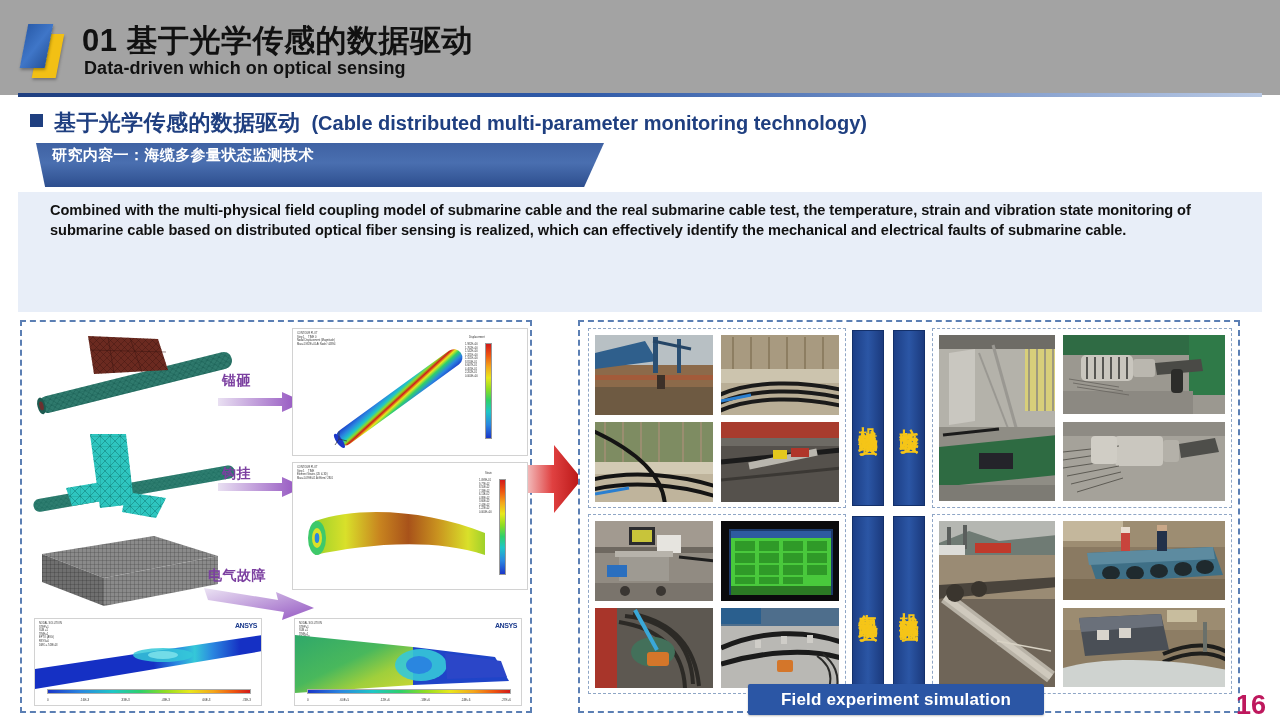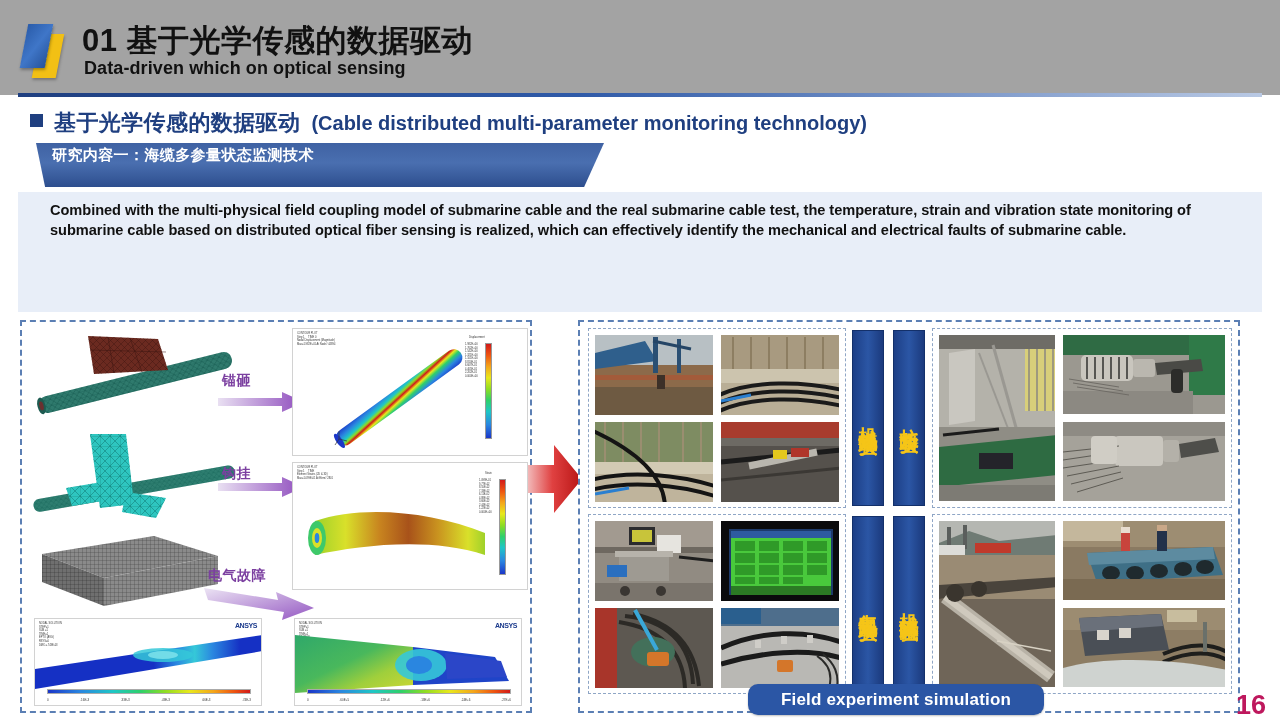--- a/index.html
+++ b/index.html
@@ -184,21 +184,21 @@
     font-size: 19px; font-weight: bold;
     letter-spacing: 2px;
     writing-mode: vertical-rl;
     text-orientation: upright;
     display: flex; align-items: center; justify-content: center;
     line-height: 1.06;
     border: 1px solid #13306a;
   }
   .field-banner {
     position: absolute; left: 748px; top: 684px; width: 296px; height: 31px;
-    background: #2b56a5; border-radius: 10px;
+    background: #2b56a5; border-radius: 2px;
     color: #ffffff; font-size: 17px; font-weight: bold;
     display: flex; align-items: center; justify-content: center;
     letter-spacing: .2px;
     box-shadow: 0 1px 2px rgba(0,0,0,.25);
     z-index: 9;
   }
   .page-num {
     position: absolute; right: 14px; bottom: 2px;
     font-size: 27px; font-weight: bold; color: #be185d; text-align: right;
   }

